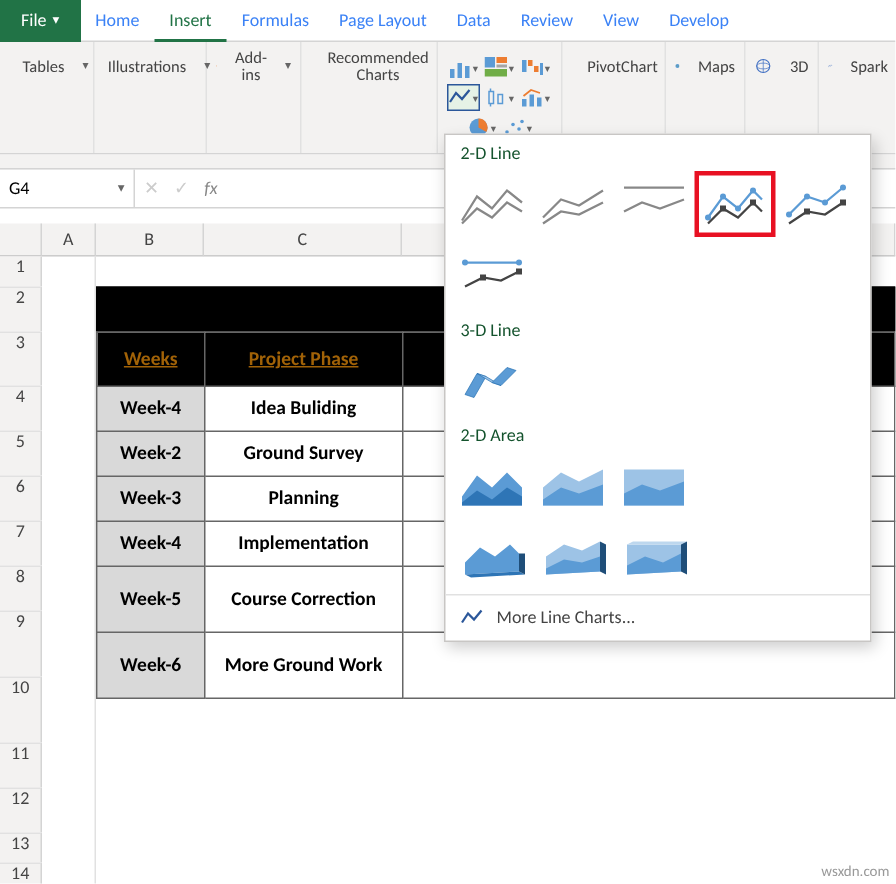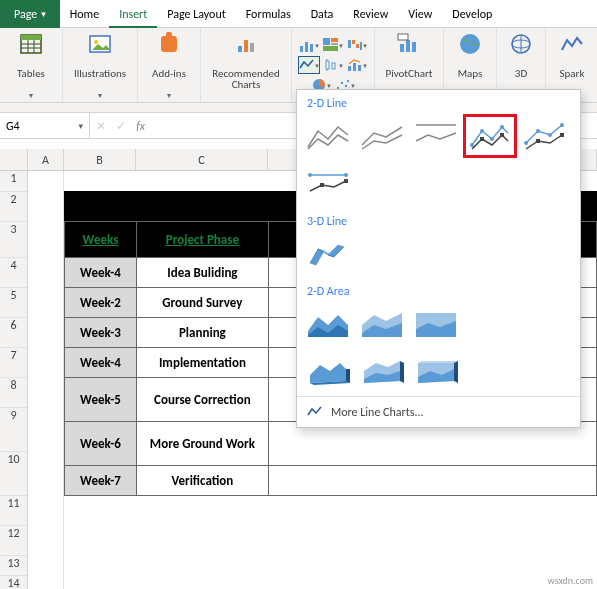--- a/index.html
+++ b/index.html
@@ -1,26 +1,26 @@
 <!DOCTYPE html>
 <html><head>
 <meta charset="utf-8">
 <style>
   * { box-sizing: border-box; font-family: "Segoe UI", Calibri, sans-serif; }
   body { margin: 0; background: #fff; width: 597px; height: 589px; overflow: hidden; position: relative; font-size: 12px; }
 
   .ribbon-tabs { display: flex; align-items: center; height: 28px; border-bottom: 1px solid #d4d4d4; background: #fff; }
   .file-tab { background: #217346; color: #fff; padding: 0 14px; height: 28px; line-height: 28px; display: flex; align-items: center; gap: 4px; }
   .file-tab .chev { font-size: 9px; }
-  .tab { padding: 0 10px; height: 28px; line-height: 28px; color: #000000; cursor: pointer; }
+  .tab { padding: 0 10px; height: 28px; line-height: 28px; color: #3b82f6; cursor: pointer; }
   .tab.active { color: #217346; border-bottom: 2px solid #217346; }
 
   .ribbon-body { display: flex; height: 75px; border-bottom: 1px solid #d4d4d4; background: #f3f2f1; }
   .group { display: flex; flex-direction: column; align-items: center; justify-content: space-between; padding: 4px 6px; border-right: 1px solid #e1e1e1; }
-  .big-btn { display: flex; flex-direction: column; align-items: center; justify-content: center; width: 50px; cursor: pointer; color: #444; font-size: 11px; text-align: center; line-height: 1; gap: 12px; }
+  .big-btn { display: flex; flex-direction: row; align-items: center; justify-content: center; width: 50px; cursor: pointer; color: #444; font-size: 11px; text-align: center; line-height: 1; gap: 12px; }
   .big-btn .chev-sm { font-size: 8px; color: #666; }
   .icon-box { width: 24px; height: 24px; display: flex; align-items: center; justify-content: center; }
   .row-icons { display: flex; gap: 2px; }
   .sm-ic { width: 22px; height: 18px; border: 1px solid transparent; display: flex; align-items: center; justify-content: center; cursor: pointer; }
   .sm-ic.active { border: 1px solid #2b579a; background: #e6f2e6; }
 
   .name-box-row { display: flex; align-items: center; height: 26px; border-bottom: 1px solid #d4d4d4; }
   .name-box { width: 90px; border-right: 1px solid #d4d4d4; padding: 0 6px; display: flex; align-items: center; justify-content: space-between; height: 100%; }
   .fx-area { padding: 0 6px; display: flex; align-items: center; gap: 10px; color: #888; }
   .fx-label { font-style: italic; }
@@ -37,50 +37,50 @@
   .row-id.first { border-top: none; }
   .h20 { height: 20px; } .h30 { height: 30px; } .h36 { height: 36px; } .h44 { height: 44px; }
 
   .content { flex: 1; position: relative; }
   .empty-col-A { position: absolute; left: 0; top: 0; width: 36px; height: 100%; border-right: 1px solid #e1e1e1; }
   
   .table-wrap { position: absolute; left: 36px; top: 20px; }
   .title-bar { background: #000; color: #fff; height: 30px; display: flex; align-items: center; justify-content: center; font-weight: bold; font-size: 16px; text-decoration: underline; border: 1px solid #000; width: 533px; }
   .data-table { border-collapse: collapse; }
   .data-table th, .data-table td { border: 1px solid #666; padding: 2px 6px; text-align: center; font-size: 13px; }
-  .data-table th { background: #000; color: #15803d; text-decoration: underline; font-size: 13px; }
+  .data-table th { background: #000; color: #a16207; text-decoration: underline; font-size: 13px; }
   .th-weeks { width: 72px; } .th-pp { width: 132px; } .th-rest{ width: 329px; }
   .wk-cell { background: #d9d9d9; font-weight: bold; width: 72px; }
   .pp-cell { width: 132px; font-weight: bold; }
   .h30r td, .h30r th { height: 30px; }
   .redcell { color: #c00000; font-weight: bold; }
   .row13 td { height: 20px; }
 
   
   .dropdown { position: absolute; left: 296px; top: 89px; width: 285px; background: #fff; border: 1px solid #c8c6c4; box-shadow: 2px 4px 10px rgba(0,0,0,0.2); z-index: 100; }
-  .dd-section-title { padding: 6px 10px 2px; color: #3b82f6; font-size: 12px; }
+  .dd-section-title { padding: 6px 10px 2px; color: #14532d; font-size: 12px; }
   .dd-row { display: flex; gap: 4px; padding: 4px 6px; flex-wrap: wrap; }
   .chart-opt { width: 50px; height: 40px; border: 1px solid transparent; display: flex; align-items: center; justify-content: center; cursor: pointer; }
   .chart-opt.highlighted { outline: 3px solid #e81123; outline-offset: -1px; }
   .more-row { border-top: 1px solid #e1e1e1; padding: 8px 10px; display: flex; align-items: center; gap: 8px; color: #444; cursor: pointer; }
 
   .watermark { position: absolute; bottom: 2px; right: 4px; color: #999; font-size: 10px; }
 </style>
 </head>
 <body>
 
 <div class="ribbon-tabs">
   <div class="file-tab">
-    <span>Page</span>
+    <span>File</span>
     <span class="chev">▾</span>
   </div>
   <div class="tab">Home</div>
   <div class="tab active">Insert</div>
+  <div class="tab">Formulas</div>
   <div class="tab">Page Layout</div>
-  <div class="tab">Formulas</div>
   <div class="tab">Data</div>
   <div class="tab">Review</div>
   <div class="tab">View</div>
   <div class="tab">Develop</div>
 </div>
 
 <div class="ribbon-body">
   <div class="group">
     <div class="big-btn">
       <svg class="icon-box" viewBox="0 0 24 24">
@@ -315,25 +315,20 @@
           <tr style="height:44px">
                 <td class="wk-cell">Week-5</td>
                 <td class="pp-cell">Course Correction</td>
                 <td></td>
               </tr>
           <tr style="height:44px">
                 <td class="wk-cell">Week-6</td>
                 <td class="pp-cell">More Ground Work</td>
                 <td></td>
               </tr>
-          <tr class="h30r">
-                <td class="wk-cell">Week-7</td>
-                <td class="pp-cell">Verification</td>
-                <td></td>
-              </tr>
         </tbody>
           </table>
       </div>
     </div>
   </div>
 </div>
 
 <div class="dropdown">
   <div class="dd-section-title">2-D Line</div>
   <div class="dd-row">

